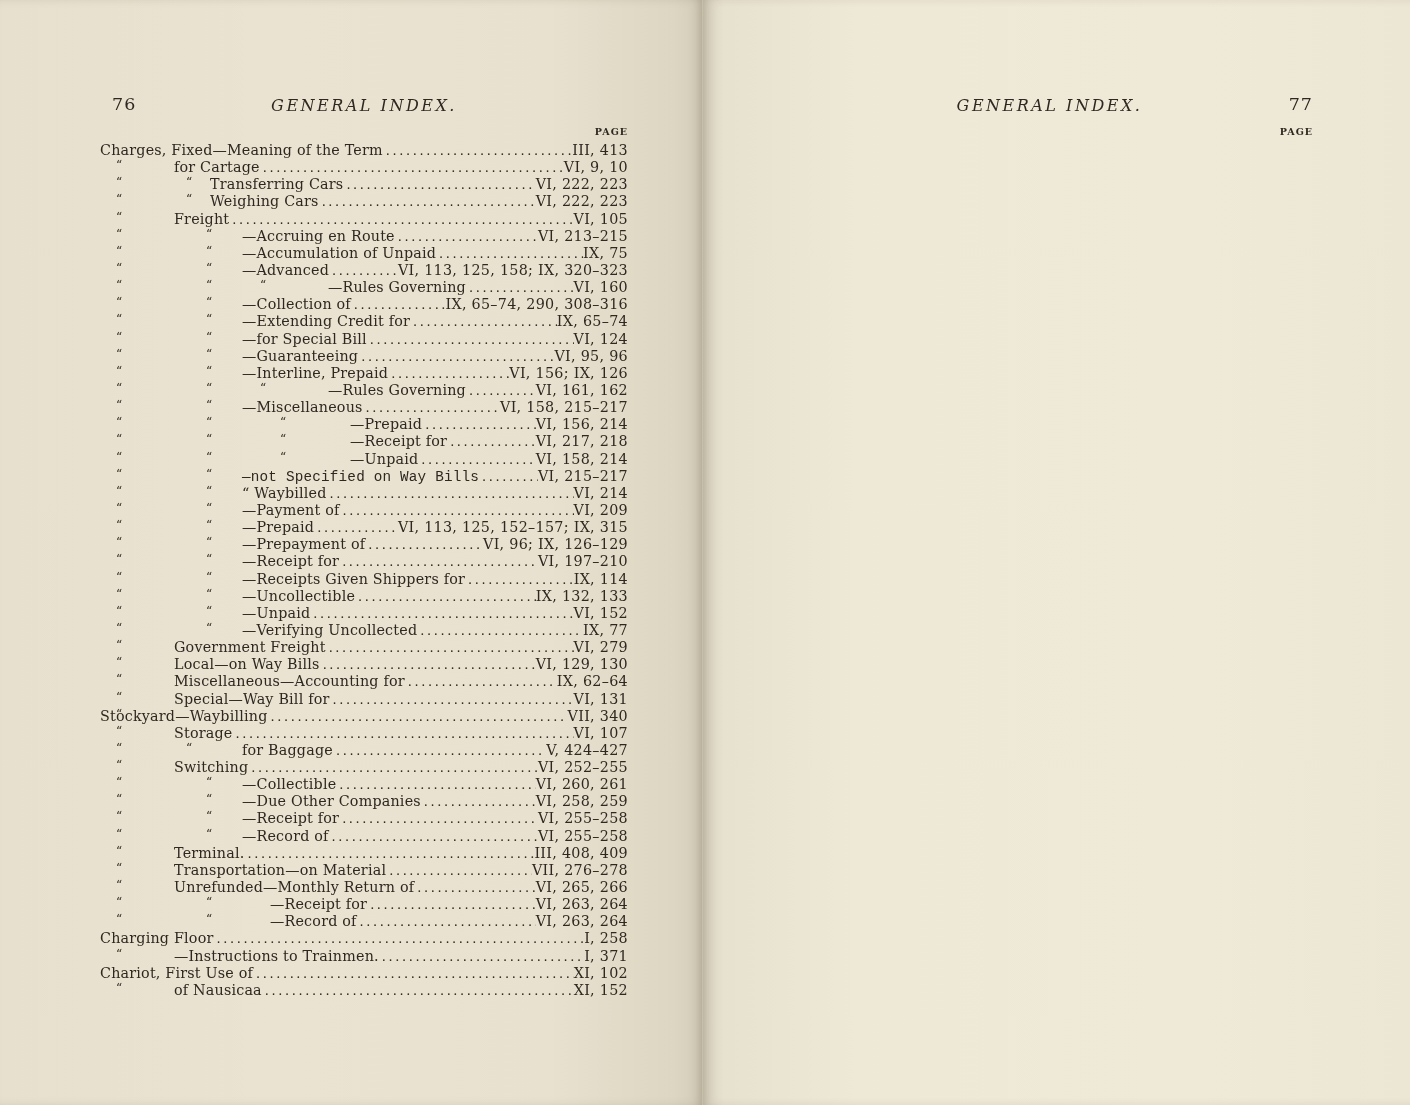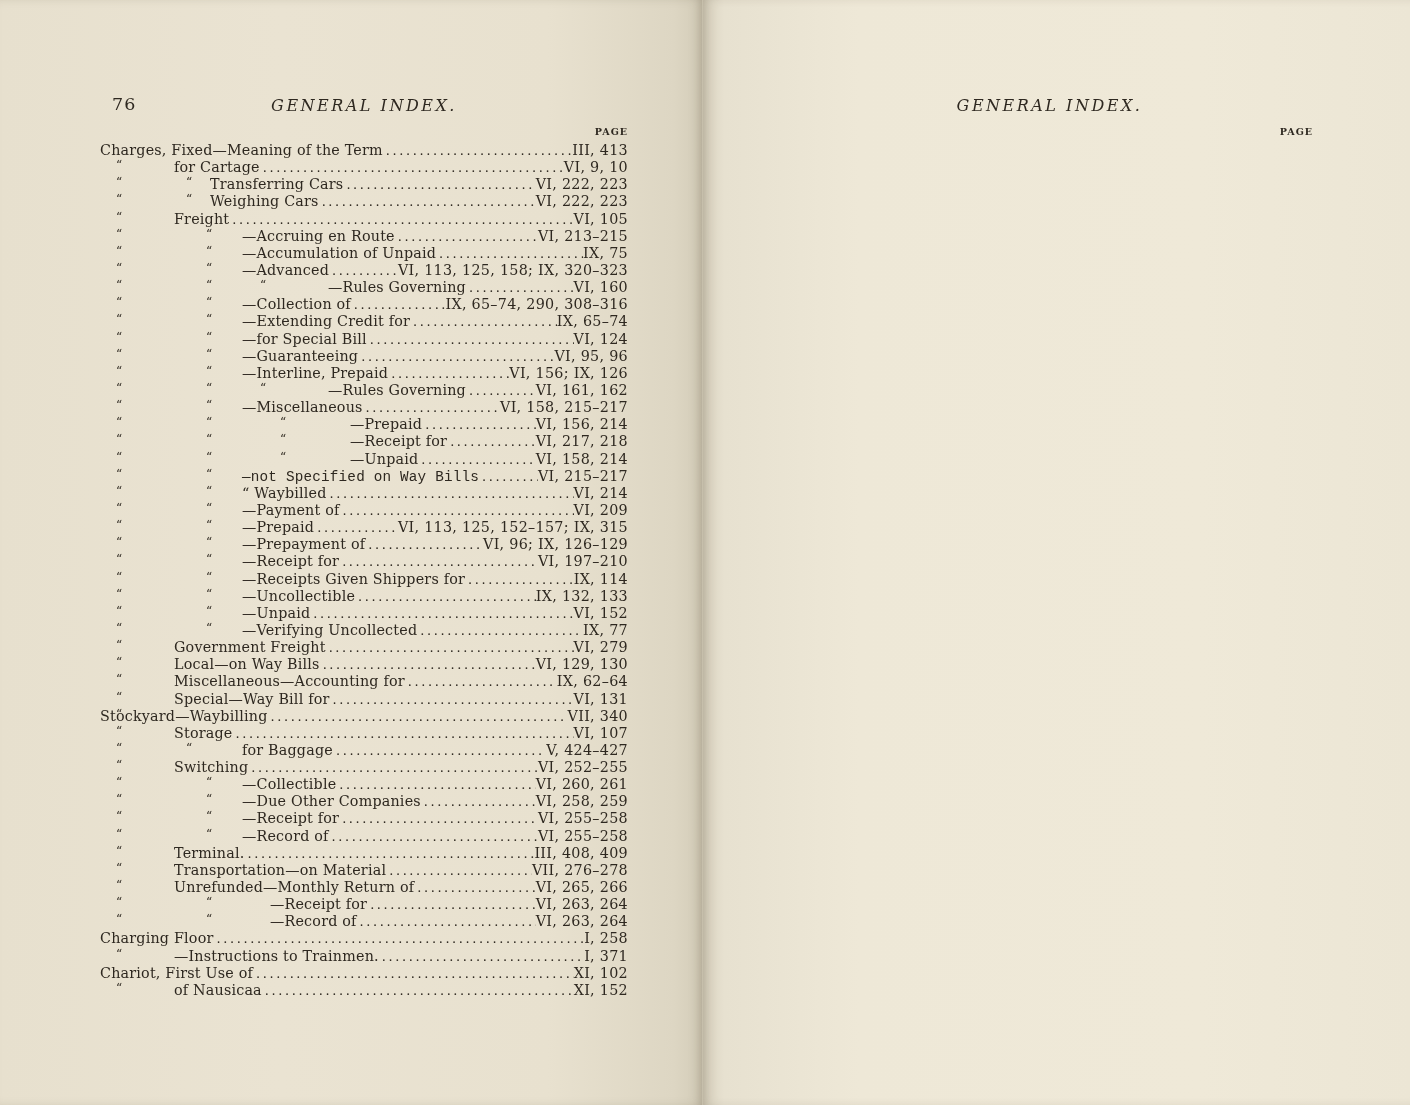--- a/index.html
+++ b/index.html
@@ -387,17 +387,18 @@
           <span class="dit" style="left: 16px;">“</span>
           <span class="lbl" style="margin-left: 74px;">of Nausicaa</span>
           <span class="dots">............................................................................................................................................</span>
           <span class="ref">XI, 152</span>
         </div>
       </div>
   </div>
 
   <div id="page-right" class="page">
     <div class="running-head" style="left:83px; width:527px;">GENERAL INDEX.</div>
+    <div class="head-num" style="left:83px; width:527px; text-align:right;">77</div>
     <div class="page-col-label" style="left:83px; width:527px;">PAGE</div>
 
   </div>
 
 </div>
 
 </body></html>

